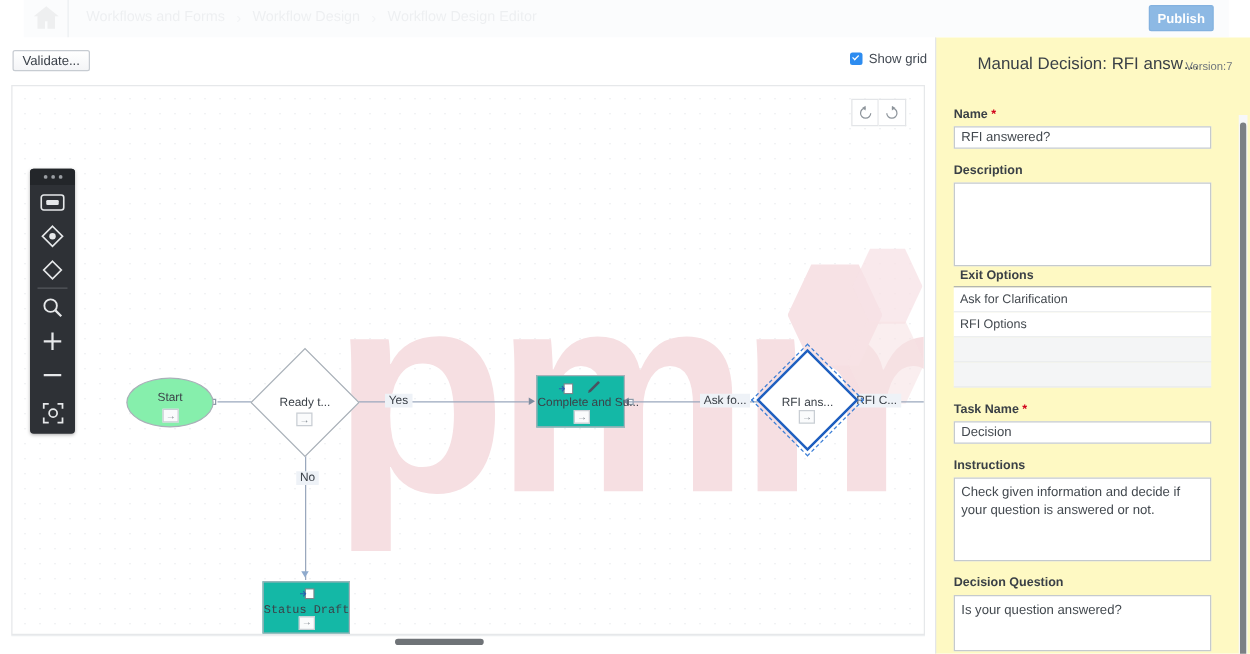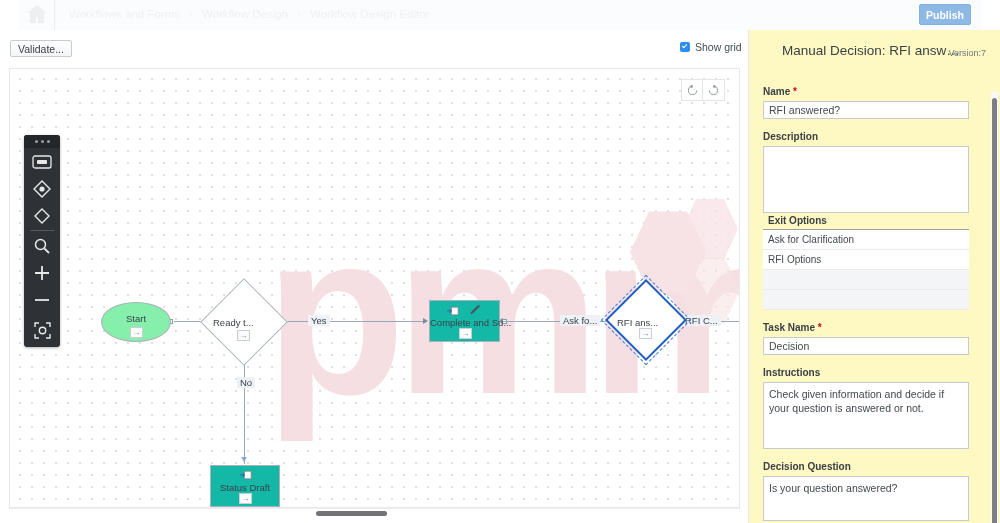--- a/index.html
+++ b/index.html
@@ -163,38 +163,38 @@
   #node-start .node-label { position:relative; top:-4px; }
 
   .diamond-wrap { position:absolute; }
   .diamond-shape {
     position:absolute; left:0; top:0; width:100%; height:100%;
     background:#fff;
     border:1px solid #a9b0b8;
     transform:rotate(45deg);
   }
   .diamond-wrap .node-label {
-    position:absolute; left:0; right:0; top:26px; text-align:left;
+    position:absolute; left:0; right:0; top:26px; text-align:center;
   }
   #node-ready { left:203px; top:222px; width:62px; height:62px; }
   #node-rfians { left:607px; top:222px; width:58px; height:58px; }
   #node-rfians .diamond-shape {
     border:2px solid #1f5fbf;
     outline:1px dashed #3d7fd6; outline-offset:2px;
   }
 
   .rect-node {
     position:absolute; background:#14b8a6; border:1px solid #a9b0b8;
   }
   .rect-node .node-label {
     position:absolute; left:0; right:0; text-align:center;
   }
   #node-complete { left:419px; top:231px; width:71px; height:42px; }
   #node-complete .node-label { top:16px; }
-  #node-status { left:200px; top:396px; width:70px; height:42px; }
+  #node-status { left:200px; top:396px; width:70px; height:42px;font-family:Liberation Mono, monospace; }
   #node-status .node-label { top:16px; }
 
   .edge { position:absolute; background:#9aa8bd; }
   .edge.h { height:1px; }
   .edge.v { width:1px; }
   .edge-label {
     position:absolute; font-size:9.5px; color:#3b4148;
     background:#eef2f7; padding:0 3px; white-space:nowrap;
   }
   .port {

